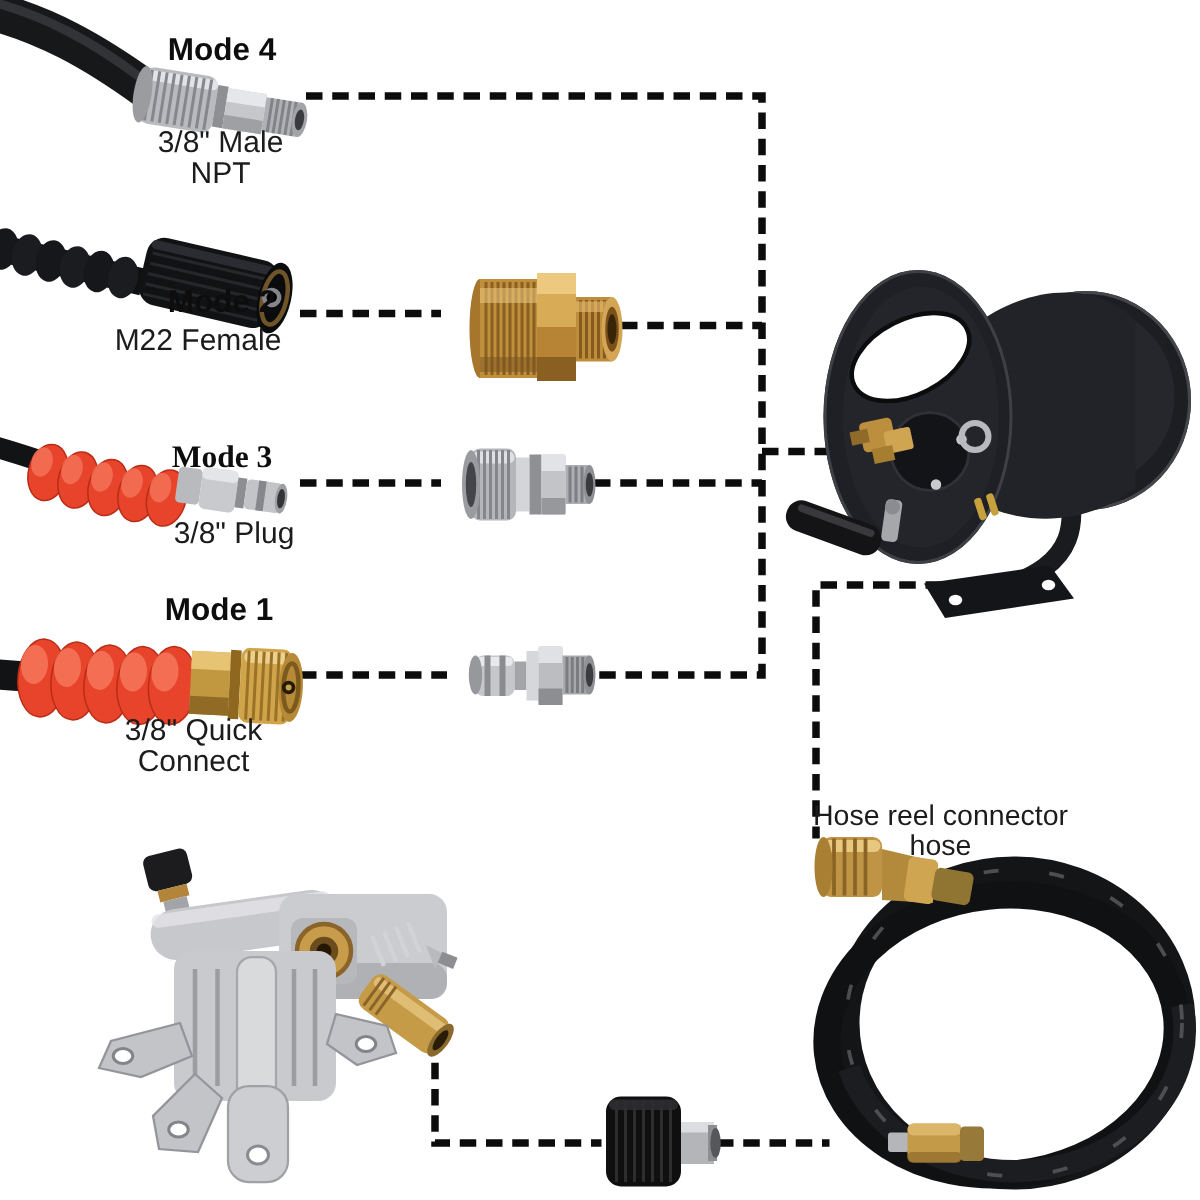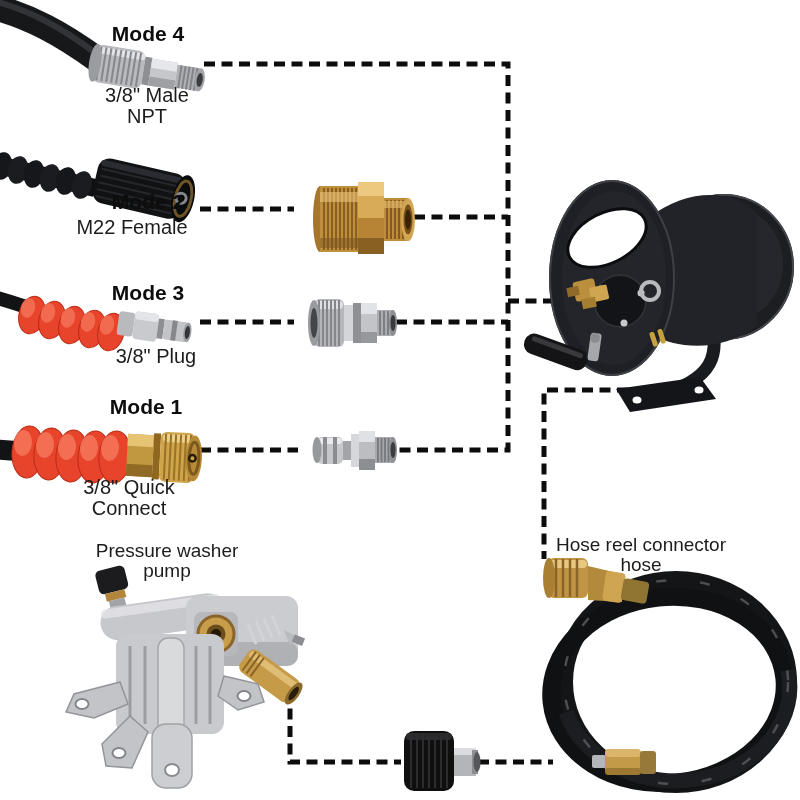--- a/index.html
+++ b/index.html
@@ -277,22 +277,21 @@
   </g>
 
 </svg>
 
 <div class="t mode-title" style="left:98px;top:23px;width:100px;">Mode 4</div>
 <div class="t caption" style="left:86px;top:85px;width:122px;">3/8" Male NPT</div>
 
 <div class="t mode-title" style="left:98px;top:147px;width:100px;margin-top:44px;">Mode 2</div>
 <div class="t caption" style="left:72px;top:217px;width:120px;">M22 Female</div>
 
-<div class="t mode-title" style="left:98px;top:282px;width:100px;">Mode 3</div>
+<div class="t mode-title" style="left:98px;top:293px;width:100px;font-family:Liberation Serif, serif;">Mode 3</div>
 <div class="t caption" style="left:96px;top:346px;width:120px;">3/8" Plug</div>
 
 <div class="t mode-title" style="left:96px;top:396px;width:100px;">Mode 1</div>
 <div class="t caption" style="left:45px;top:477px;width:168px;">3/8" Quick Connect</div>
 
-<div class="t small-label" style="left:78px;top:541px;width:178px;">Pressure washer pump</div>
-<div class="t small-label" style="left:540px;top:535px;width:202px;">Hose reel connector hose</div>
+<div class="t small-label" style="left:526px;top:535px;width:202px;">Hose reel connector hose</div>
 
 </div>
 
 </body></html>

